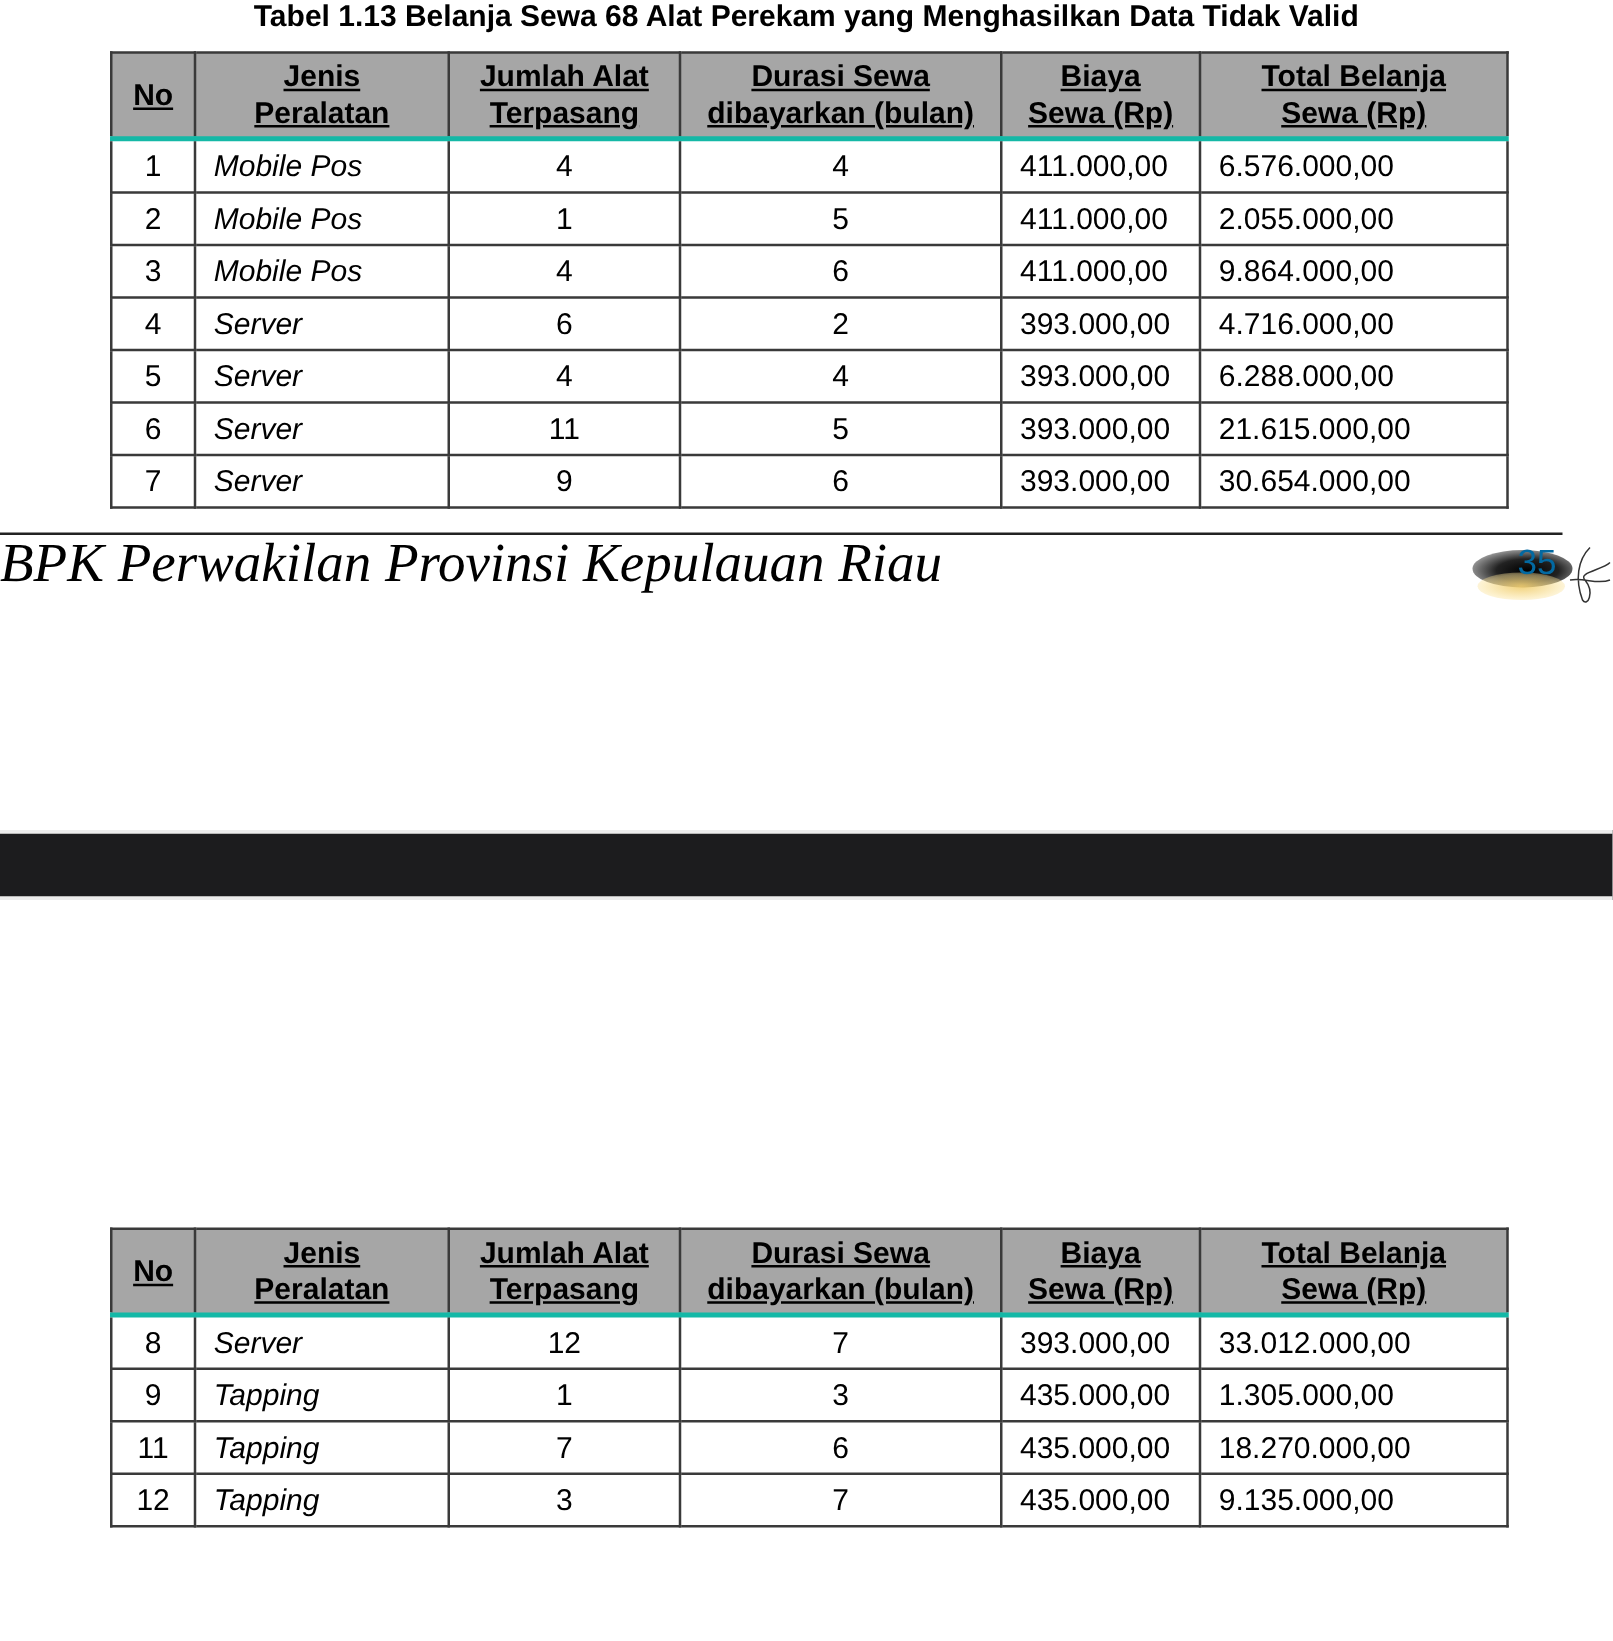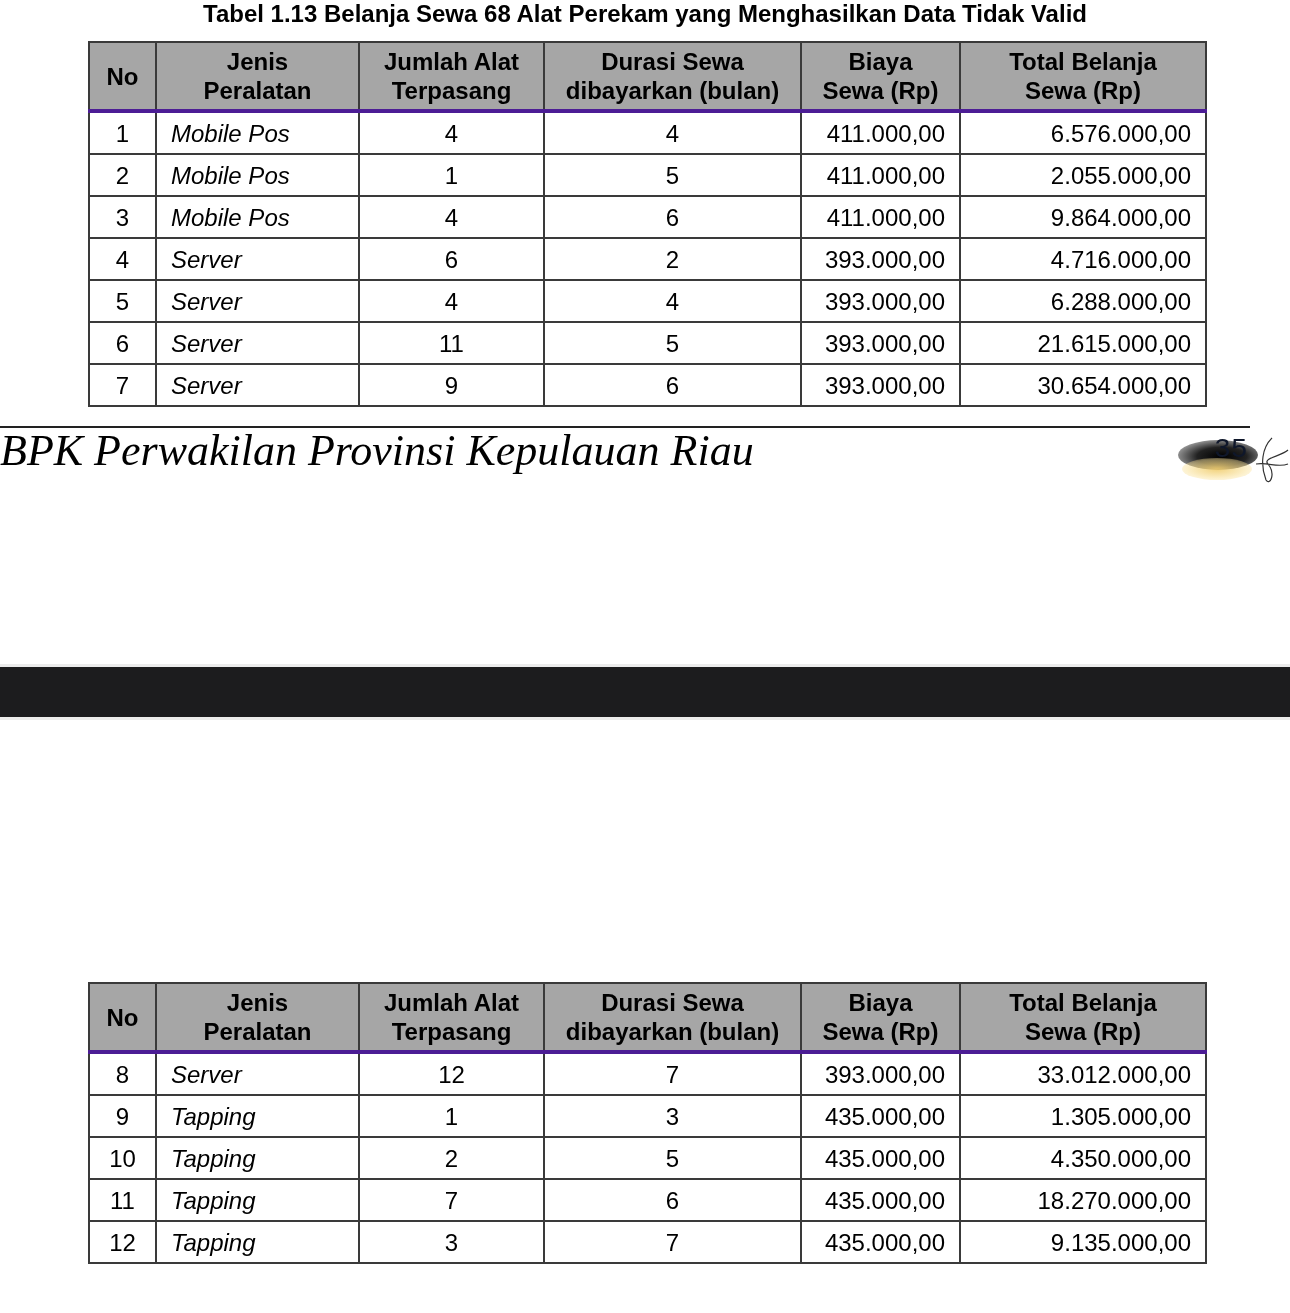--- a/index.html
+++ b/index.html
@@ -19,46 +19,46 @@
   }
   table.t th, table.t td {
     border: 2px solid #3a3a3a; padding: 0 14px;
   }
   table.t th {
     background: #a6a6a6; font-weight: bold; text-align: center;
     line-height: 29px; height: 66px; padding: 0 6px;
   }
   table.t td { height: 38px; line-height: 38px; padding-top: 2px; }
   td.c { text-align: center; }
-  td.r { text-align: right; padding-right: 16px; }
+  td.r { text-align: left; padding-right: 16px; }
   td.i { font-style: italic; padding-left: 16px; }
   td.bold { font-weight: bold; }
-  table.t thead tr { border-bottom: 4px solid #4c1d95; }
+  table.t thead tr { border-bottom: 4px solid #14b8a6; text-decoration: underline; }
   #t1 { top: 41px; }
   #t2 { top: 982px; }
   .footer-line {
     position: absolute; left: 0; top: 426px; width: 1250px; height: 2px; background: #222;
   }
   .footer-text {
     position: absolute; left: 0; top: 432px;
     font-family: Liberation Serif, serif; font-style: italic;
     font-size: 44px; line-height: 38px;
   }
   .page-num-wrap { position: absolute; left: 1172px; top: 430px; width: 118px; height: 56px; }
   .smudge {
     position: absolute; left: 6px; top: 10px; width: 80px; height: 30px; border-radius: 50%;
     background: radial-gradient(ellipse at 55% 55%, #000 0%, #222 40%, rgba(60,60,60,0.6) 70%, rgba(255,255,255,0) 100%);
   }
   .smudge-y {
     position: absolute; left: 10px; top: 28px; width: 70px; height: 22px; border-radius: 50%;
     background: radial-gradient(ellipse, rgba(240,205,110,0.9) 0%, rgba(250,225,150,0.5) 60%, rgba(255,255,255,0) 100%);
   }
   .page-num {
-    position: absolute; left: 42px; top: 4px; font-family: Liberation Mono, monospace;
-    font-size: 28px; color: #0f172a;
+    position: absolute; left: 42px; top: 4px; font-family: Liberation Sans, sans-serif;
+    font-size: 28px; color: #0369a1;
   }
   .sig { position: absolute; left: 70px; top: 4px; }
   .dark-bar {
     position: absolute; left: 0; top: 664px; width: 1290px; height: 50px;
     background: #1c1c1e; border-top: 3px solid #ececec; border-bottom: 3px solid #ececec;
   }
 </style>
 </head>
 <body>
 
@@ -186,28 +186,20 @@
     </tr>
     <tr>
       <td class="c">9</td>
       <td class="i">Tapping</td>
       <td class="c">1</td>
       <td class="c">3</td>
       <td class="r">435.000,00</td>
       <td class="r">1.305.000,00</td>
     </tr>
     <tr>
-      <td class="c">10</td>
-      <td class="i">Tapping</td>
-      <td class="c">2</td>
-      <td class="c">5</td>
-      <td class="r">435.000,00</td>
-      <td class="r">4.350.000,00</td>
-    </tr>
-    <tr>
       <td class="c">11</td>
       <td class="i">Tapping</td>
       <td class="c">7</td>
       <td class="c">6</td>
       <td class="r">435.000,00</td>
       <td class="r">18.270.000,00</td>
     </tr>
     <tr>
       <td class="c">12</td>
       <td class="i">Tapping</td>

